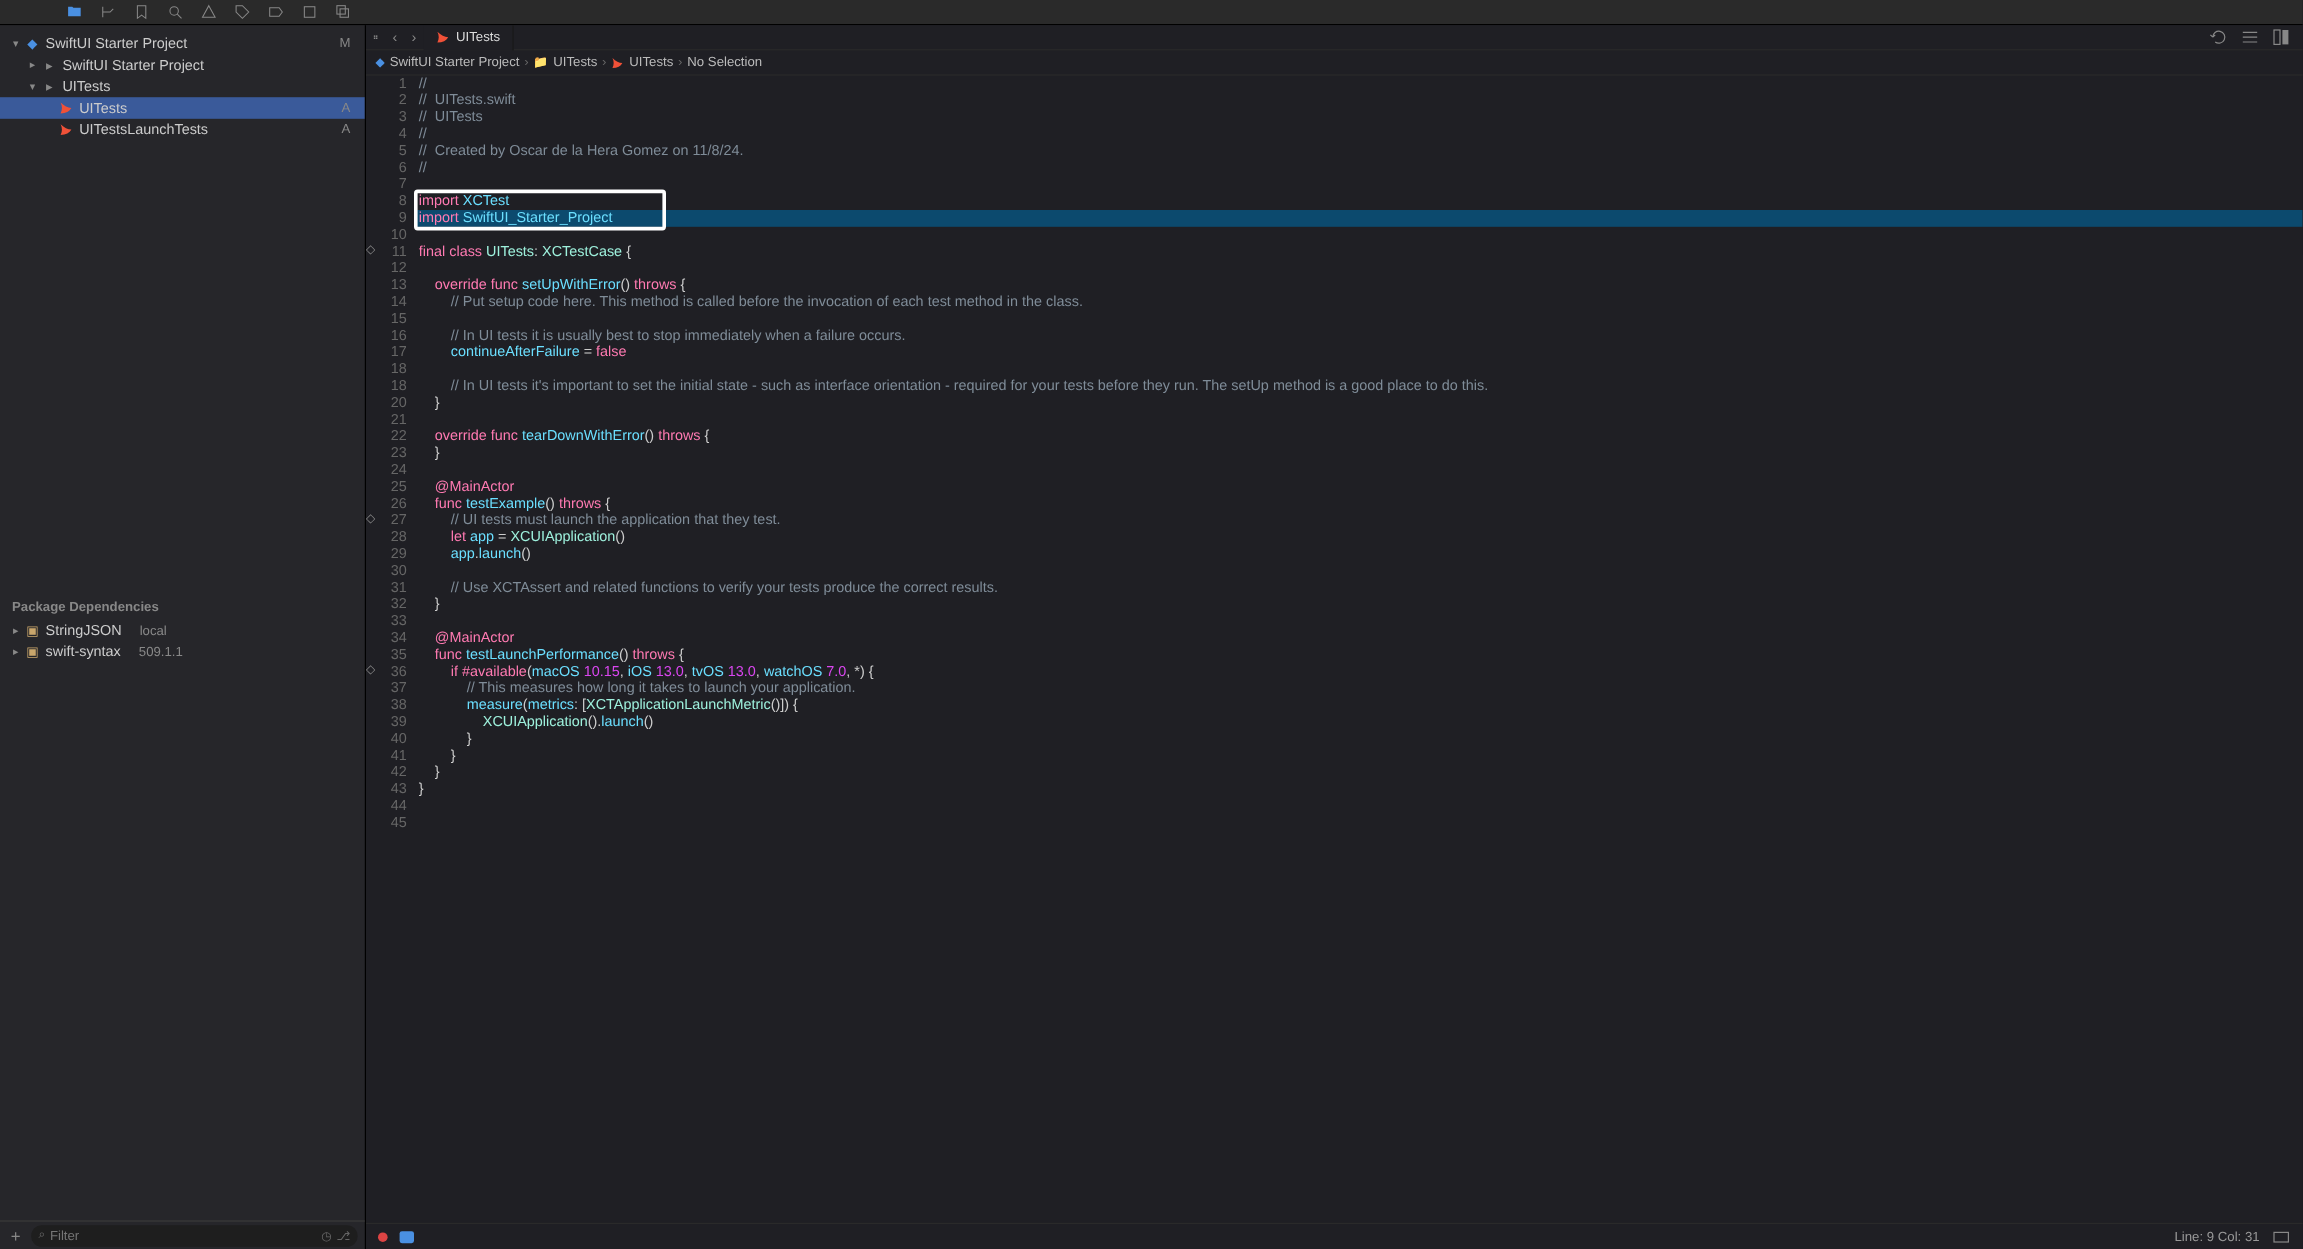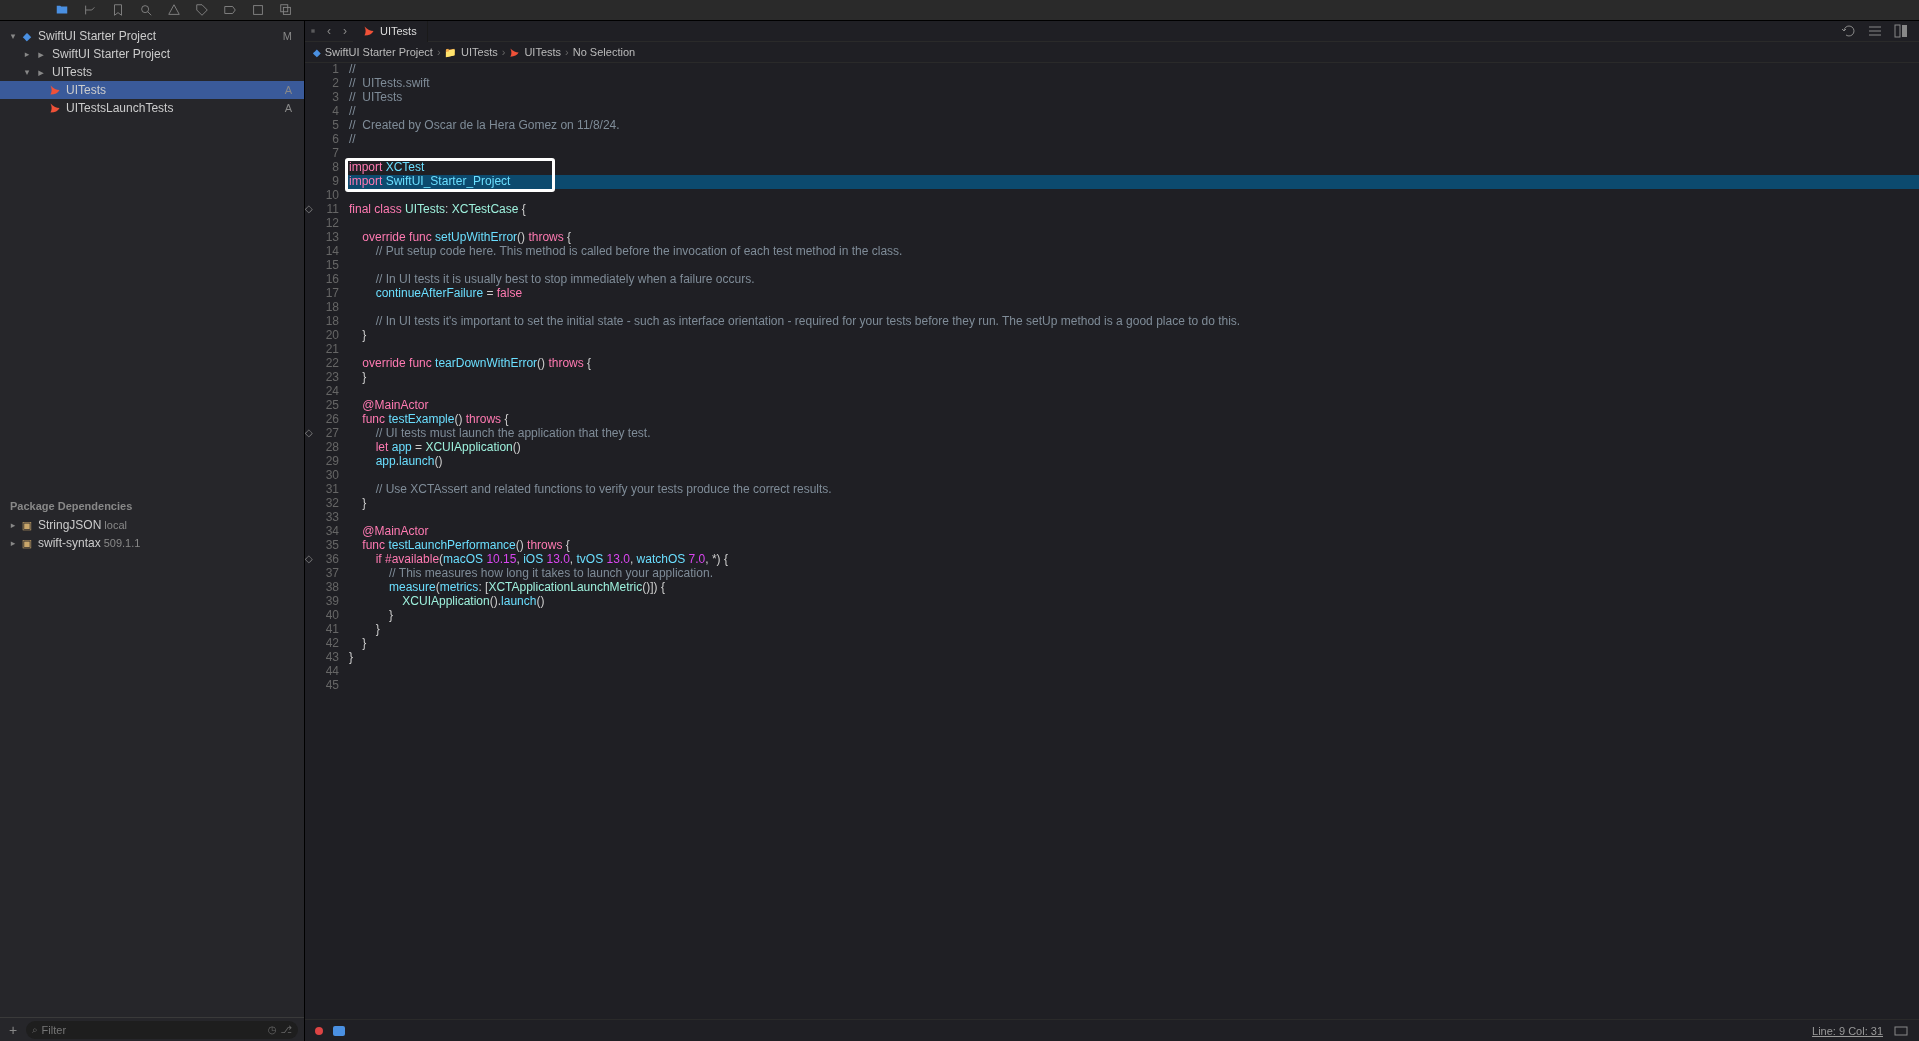--- a/index.html
+++ b/index.html
@@ -11,21 +11,21 @@
 .main { display:flex; height:calc(100% - 21px); }
 .sidebar { width:305px; background:#26262a; display:flex; flex-direction:column; border-right:1px solid #000; }
 .tree { flex:1; padding-top:6px; overflow:auto; }
 .tree-row { display:flex; align-items:center; height:18px; padding-right:8px; cursor:default; }
 .tree-row.selected { background:#3a5a9a; }
 .disclosure { width:10px; height:10px; margin-right:2px; color:#888; font-size:9px; display:flex; align-items:center; justify-content:center; }
 .tree-icon { width:14px; height:14px; margin-right:4px; display:flex; align-items:center; justify-content:center; font-size:11px; }
 .tree-label { flex:1; white-space:nowrap; overflow:hidden; text-overflow:ellipsis; }
 .tree-badge { color:#888; font-size:11px; padding-right:4px; }
 .section-header { color:#888; font-size:11px; font-weight:600; padding:8px 10px 4px; }
-.pkg-version { color:#888; font-size:11px; margin-left:3px; }
+.pkg-version { color:#888; font-size:11px; margin-left:15px; }
 .sidebar-bottom { height:24px; border-top:1px solid #3a3a3a; display:flex; align-items:center; padding:0 6px; gap:6px; }
 .filter-pill { flex:1; background:#1e1e1e; border-radius:10px; height:18px; display:flex; align-items:center; padding:0 6px; gap:4px; }
 .filter-pill input { background:none; border:none; outline:none; color:#ccc; font-size:11px; flex:1; }
 .editor-area { flex:1; display:flex; flex-direction:column; background:#1f1f24; }
 .editor-toolbar { height:21px; background:#1f1f24; display:flex; align-items:center; border-bottom:1px solid #2a2a2a; }
 .et-left { display:flex; align-items:center; }
 .et-right { margin-left:auto; display:flex; align-items:center; gap:10px; padding-right:10px; }
 .et-icon { width:16px; height:16px; color:#888; display:flex; align-items:center; justify-content:center; }
 .tab { background:#2d2d32; padding:0 10px; height:21px; display:flex; align-items:center; gap:5px; font-size:11px; color:#ddd; border-right:1px solid #1a1a1a; }
 .tab.active { background:#1f1f24; }
@@ -41,21 +41,21 @@
 .outline-box { position:absolute; border:3px solid #fff; border-radius:3px; pointer-events:none; }
 .tok-kw { color:#ff7ab2; }
 .tok-comment { color:#7f8c98; }
 .tok-func { color:#6bdfff; }
 .tok-type { color:#9ef1dd; }
 .tok-attr { color:#ff7ab2; }
 .tok-id { color:#6bdfff; }
 .tok-num { color:#d946ef; }
 .tok-bool { color:#ff7ab2; }
 .status-bar { height:22px; background:#1f1f24; border-top:1px solid #2a2a2a; display:flex; align-items:center; padding:0 10px; gap:10px; font-size:11px; color:#999; }
-.status-right { margin-left:auto; display:flex; align-items:center; gap:10px;text-decoration:underline; }
+.status-right { margin-left:auto; display:flex; align-items:center; gap:10px; }
 .red-dot { width:8px; height:8px; border-radius:50%; background:#d44; }
 .blue-cyl { width:12px; height:10px; background:#4a90e2; border-radius:2px; }
 svg { width:100%; height:100%; }
 </style>
 </head>
 <body>
 
 <div class="toolbar">
   <div class="toolbar-left">
     <span class="toolbar-icon active">

